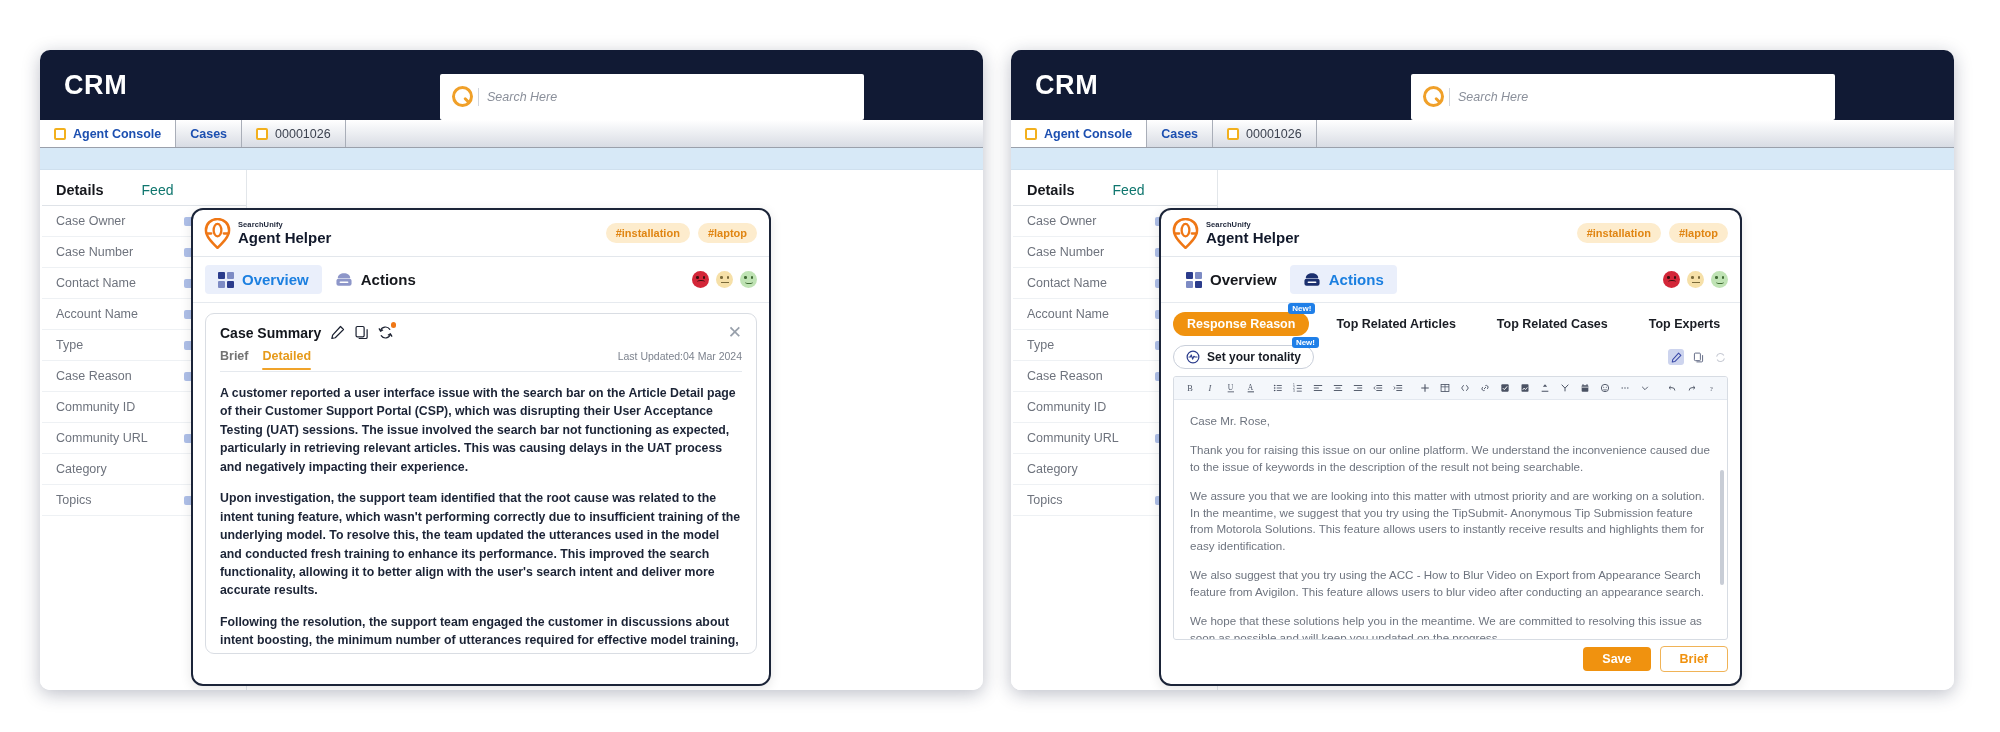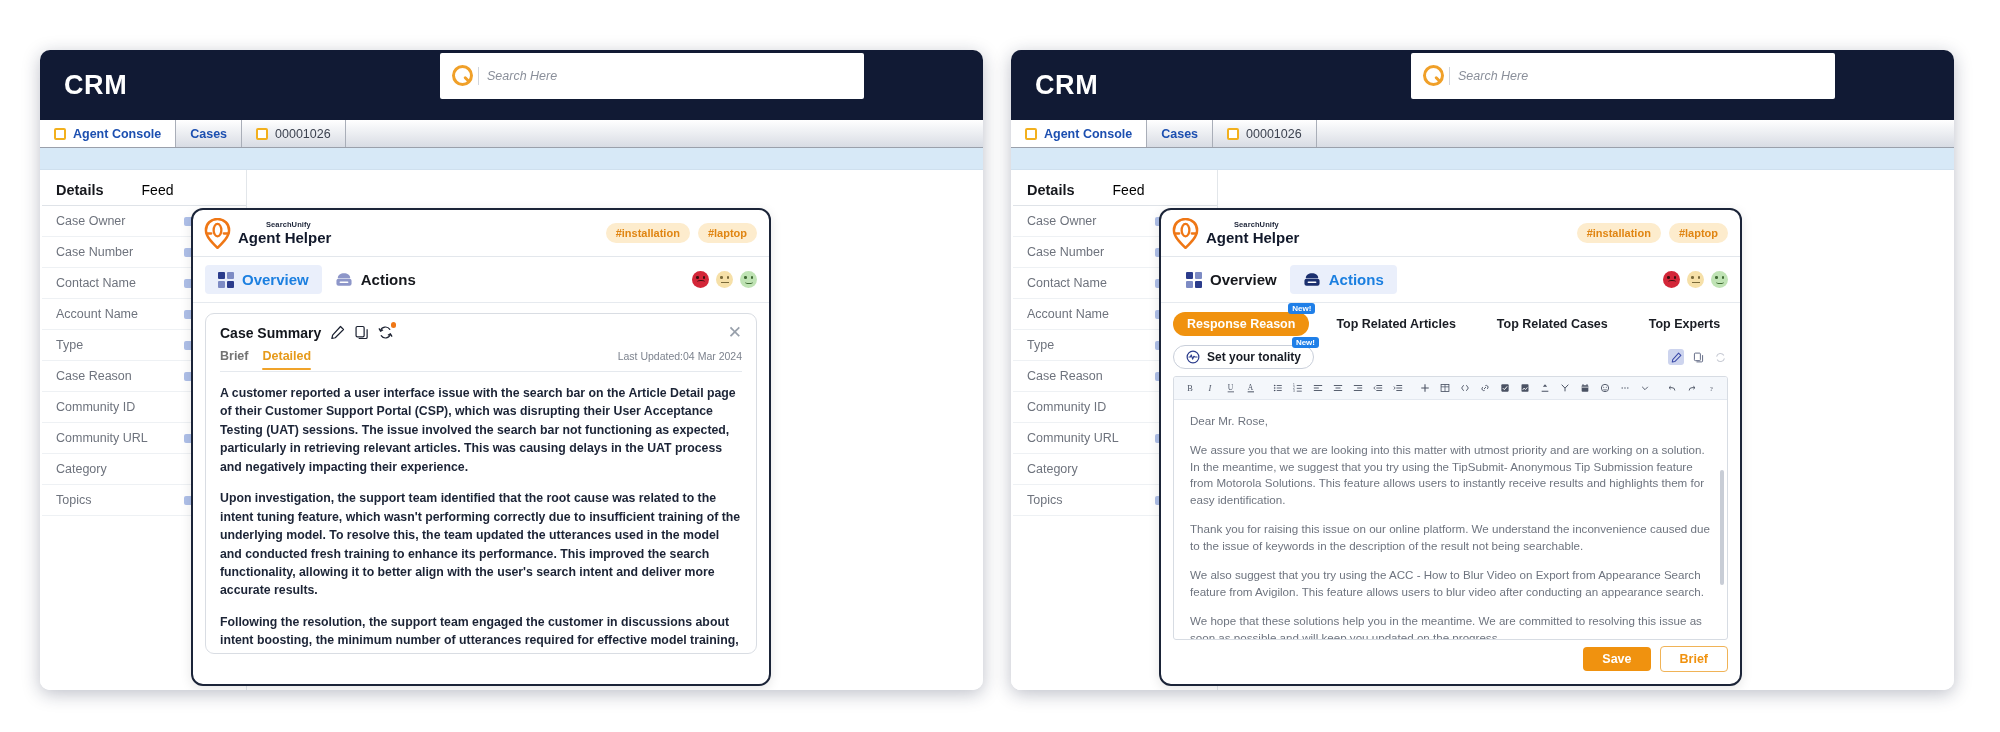--- a/index.html
+++ b/index.html
@@ -41,21 +41,21 @@
   }
   .crm-logo {
     color: #ffffff;
     font-size: 27px;
     font-weight: bold;
     letter-spacing: 0.6px;
   }
   .crm-search {
     position: absolute;
     left: 400px;
-    top: 3px;
+    top: 24px;
     width: 424px;
     height: 46px;
     background: #ffffff;
     border-radius: 2px;
     display: flex;
     align-items: center;
     padding: 0 10px;
   }
   .crm-search .mag {
     width: 24px; height: 24px;
@@ -147,21 +147,21 @@
     display: flex;
     align-items: flex-end;
     gap: 38px;
     padding: 12px 0 7px 14px;
     border-bottom: 1px solid #dfe3e8;
   }
   .details-head .dt {
     font-size: 14.5px; font-weight: bold; color: #16181d;
   }
   .details-head .ft {
-    font-size: 14px; color: #000000;
+    font-size: 14px; color: #0f766e;
   }
   .field-row {
     height: 31px;
     display: flex;
     align-items: center;
     justify-content: space-between;
     padding: 0 8px 0 14px;
     border-bottom: 1px solid #eef1f4;
   }
   .field-row .lbl {
@@ -196,21 +196,21 @@
     display: flex;
     align-items: center;
     padding: 0 12px 0 11px;
     border-bottom: 1px solid #e3e7ec;
     flex: 0 0 47px;
   }
   .su-logo { width: 27px; height: 31px; flex: 0 0 27px; margin-right: 7px; }
   .brand-txt { line-height: 1; }
   .brand-txt .su {
     font-size: 7.5px; font-weight: bold; color: #1a2236; letter-spacing: 0.1px;
-    display:block; margin-bottom: 2px; margin-left: 28px;
+    display:block; margin-bottom: 2px;
   }
   .brand-txt .ah {
     font-size: 15px; font-weight: bold; color: #12192b; display:block;
   }
   .tags { margin-left: auto; display: flex; gap: 8px; }
   .tag {
     background: #fdeccd;
     color: #e08512;
     font-size: 11px;
     font-weight: bold;
@@ -956,23 +956,23 @@
                   </svg>
                 </span>
               <span class="tb">
                   <svg viewBox="0 0 12 12" width="10" height="10">
                     <text x="3.4" y="9" font-size="8.5" font-family="Liberation Serif, serif" fill="#4a5263">?</text>
                   </svg>
                 </span>
             </div>
 
             <div class="editor-content">
-              <p>Dear Mr. Rose,</p>
+              <p>Case Mr. Rose,</p>
+              <p>Thank you for raising this issue on our online platform. We understand the inconvenience caused due to the issue of keywords in the description of the result not being searchable.</p>
               <p>We assure you that we are looking into this matter with utmost priority and are working on a solution. In the meantime, we suggest that you try using the TipSubmit- Anonymous Tip Submission feature from Motorola Solutions. This feature allows users to instantly receive results and highlights them for easy identification.</p>
-              <p>Thank you for raising this issue on our online platform. We understand the inconvenience caused due to the issue of keywords in the description of the result not being searchable.</p>
               <p>We also suggest that you try using the ACC - How to Blur Video on Export from Appearance Search feature from Avigilon. This feature allows users to blur video after conducting an appearance search.</p>
               <p>We hope that these solutions help you in the meantime. We are committed to resolving this issue as soon as possible and will keep you updated on the progress.</p>
               <span class="vscroll"></span>
             </div>
           </div>
 
           <div class="editor-footer">
             <span class="btn save">Save</span>
             <span class="btn cancel">Brief</span>
           </div>

